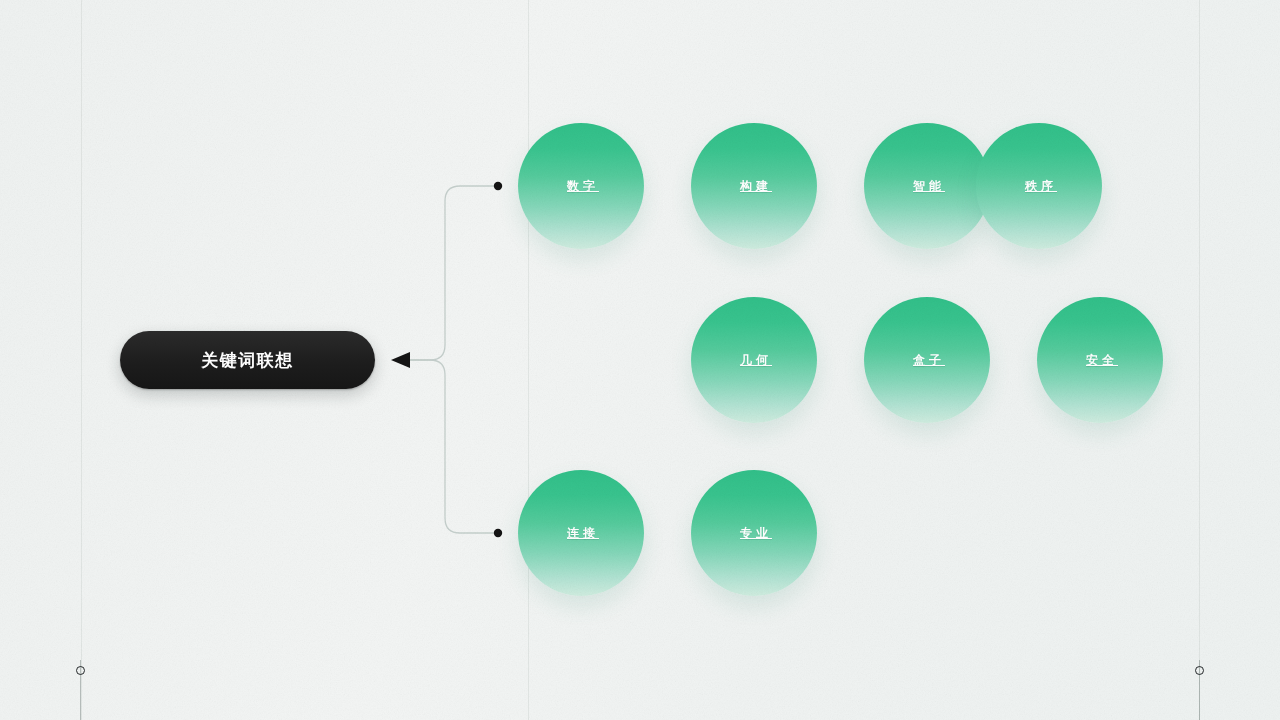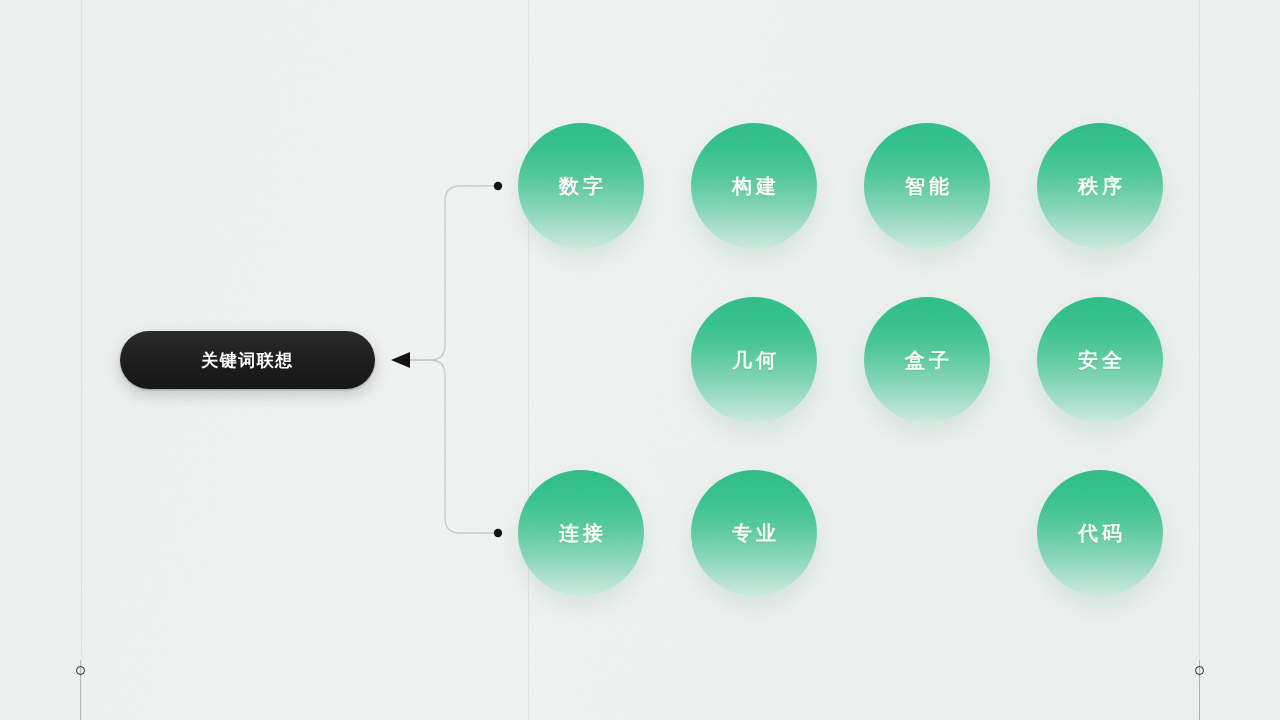--- a/index.html
+++ b/index.html
@@ -87,27 +87,28 @@
         #31c089 0%,
         #38c48e 20%,
         #54cb9c 42%,
         #84d7b9 66%,
         #b2e3d3 86%,
         #cfecdf 100%);
     box-shadow: 0 10px 22px rgba(60, 150, 120, 0.14);
   }
   .node-circle .node-label {
     color: #ffffff;
-    font-size: 20px;
+    font-size: 12px;
     font-weight: bold;
     letter-spacing: 4px;
     text-indent: 4px;
     line-height: 1;
     white-space: nowrap;
     text-shadow: 0 1px 1px rgba(40, 120, 95, 0.18);
+    text-decoration: underline;
   }
 
   
   .corner-marker {
     position: absolute;
     width: 20px;
     height: 60px;
   }
   .corner-marker .stem {
     position: absolute;
@@ -155,42 +156,39 @@
 
   <div class="node-circle" style="left:518px;  top:123px;">
     <span class="node-label">数字</span>
   </div>
   <div class="node-circle" style="left:864px;  top:123px;">
     <span class="node-label">智能</span>
   </div>
   <div class="node-circle" style="left:691px;  top:123px;">
     <span class="node-label">构建</span>
   </div>
-  <div class="node-circle" style="left:1037px; top:123px;">
+  <div class="node-circle" style="left:976px; top:123px;">
     <span class="node-label">秩序</span>
   </div>
 
   <div class="node-circle" style="left:691px;  top:297px;text-align:right;">
     <span class="node-label">几何</span>
   </div>
   <div class="node-circle" style="left:864px;  top:297px;">
     <span class="node-label">盒子</span>
   </div>
   <div class="node-circle" style="left:1037px; top:297px;">
     <span class="node-label">安全</span>
   </div>
 
   <div class="node-circle" style="left:518px;  top:470px;">
     <span class="node-label">连接</span>
   </div>
   <div class="node-circle" style="left:691px;  top:470px;">
     <span class="node-label">专业</span>
-  </div>
-  <div class="node-circle" style="left:1037px; top:470px;">
-    <span class="node-label">代码</span>
   </div>
 
   <div class="corner-marker" style="left:71px; top:660px;">
     <div class="stem"></div>
     <div class="ring"></div>
   </div>
   <div class="corner-marker" style="left:1190px; top:660px;">
     <div class="stem"></div>
     <div class="ring"></div>
   </div>

